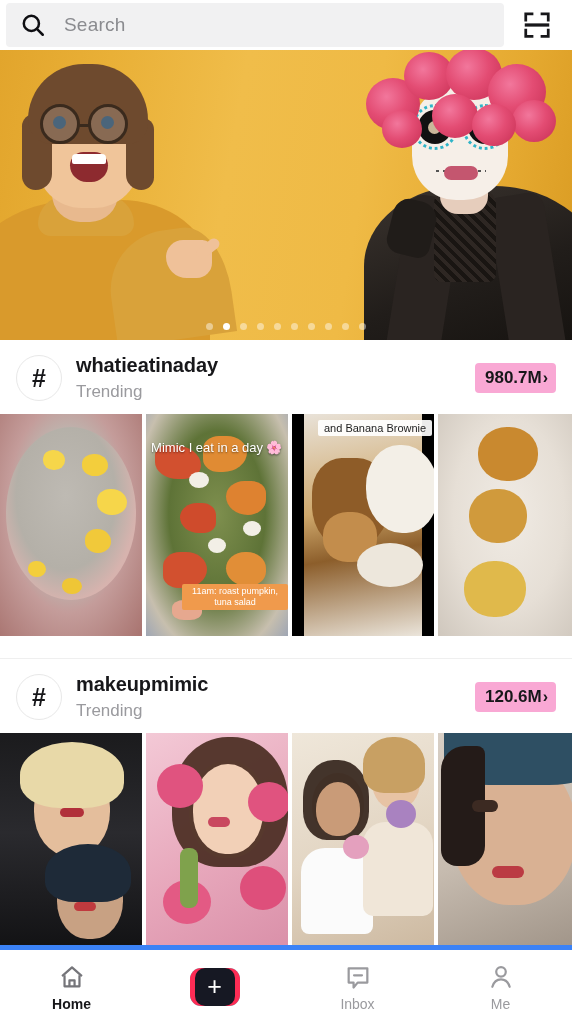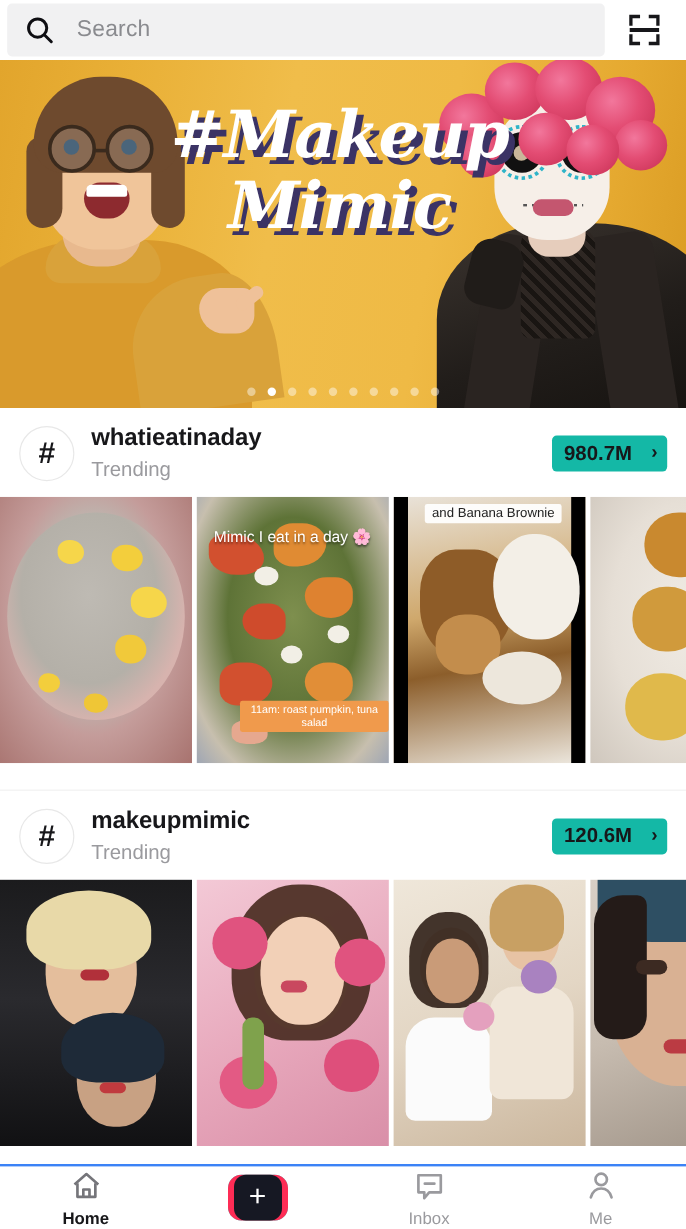--- a/index.html
+++ b/index.html
@@ -221,34 +221,34 @@
     line-height: 1;
   }
   .tag-text { flex: 1; min-width: 0; }
   .tag-name {
     font-size: 20px; font-weight: bold; color: #17171A;
     letter-spacing: -.1px; margin-bottom: 5px;
   }
   .tag-sub { font-size: 17px; color: #9a9a9e; }
   .tag-count {
     flex: 0 0 auto;
-    background: #14b8a6; border-radius: 4px;
+    background: #f9a8d4; border-radius: 4px;
     padding: 5px 8px 5px 10px;
-    display:flex; align-items:center; gap:16px;
+    display:flex; align-items:center; gap:1px;
     font-size: 17px; font-weight: bold; color: #17171A;
   }
   .chev { font-size: 16px; font-weight: bold; line-height: 1; }
 
   .thumb-strip {
     display: flex; gap: 4px; overflow: hidden;
     padding: 0 0 0 0;
   }
   .thumb {
     position: relative;
-    width: 160px; height: 222px;
+    width: 142px; height: 222px;
     flex: 0 0 auto; overflow: hidden; background:#ddd;
   }
   .thumb:first-child { margin-left: 0; }
   .thumb-overlay-box {
     position: absolute; left: 8px; right: 8px; bottom: 74px;
     background: rgba(255,255,255,.62);
     color: #6d6d6d; font-size: 14px; text-align: center;
     padding: 3px 2px; letter-spacing: .3px;
   }
   .thumb-overlay-center {
@@ -282,22 +282,22 @@
   
   .mk1 { background: linear-gradient(180deg,#1B1B1D 0%,#2A2A2E 45%,#111113 100%); }
   .mk2 { background: linear-gradient(150deg,#F3C9D6 0%,#E7A7BB 55%,#D98FA8 100%); }
   .mk3 { background: linear-gradient(160deg,#EFE7DA 0%,#E3D6C4 50%,#CBB79E 100%); }
   .mk4 { background: linear-gradient(160deg,#D8CFC5 0%,#C7BCB0 50%,#9E9286 100%); }
   .face-oval { position:absolute; border-radius: 50% 50% 46% 46%; }
 
   
   .bottom-nav {
     position: absolute; left: 0; right: 0; bottom: 0;
-    height: 54px; background: #fff;
-    border-top: 2px solid #3b82f6;
+    height: 79px; background: #fff;
+    border-top: 5px solid #3b82f6;
     display: flex; align-items: center;
   }
   .nav-item {
     flex: 1; display: flex; flex-direction: column;
     align-items: center; justify-content: center; gap: 5px;
     height: 100%;
   }
   .nav-label { font-size: 14px; font-weight: bold; color: #17171A; }
   .nav-item.muted .nav-label { color: #9a9a9e; font-weight: normal; }
   .nav-icon { width: 28px; height: 28px; display:block; }
@@ -390,24 +390,20 @@
       <div class="flw" style="left:42px; top:4px;  width:50px; height:48px;"></div>
       <div class="flw" style="left:84px; top:0px;  width:56px; height:52px;"></div>
       <div class="flw" style="left:126px;top:16px; width:58px; height:56px;"></div>
       <div class="flw" style="left:150px;top:52px; width:44px; height:42px;"></div>
       <div class="flw" style="left:20px; top:62px; width:40px; height:38px;"></div>
       <div class="flw" style="left:70px; top:46px; width:46px; height:44px;"></div>
       <div class="flw" style="left:110px;top:56px; width:44px; height:42px;"></div>
     </div>
   </div>
 
-  <div class="banner-title">
-    <span class="l1">#Makeup</span>
-    <span class="l2">Mimic</span>
-  </div>
 
 
   <div class="dots">
     <span class="dot"></span>
     <span class="dot active"></span>
     <span class="dot"></span>
     <span class="dot"></span>
     <span class="dot"></span>
     <span class="dot"></span>
     <span class="dot"></span>

